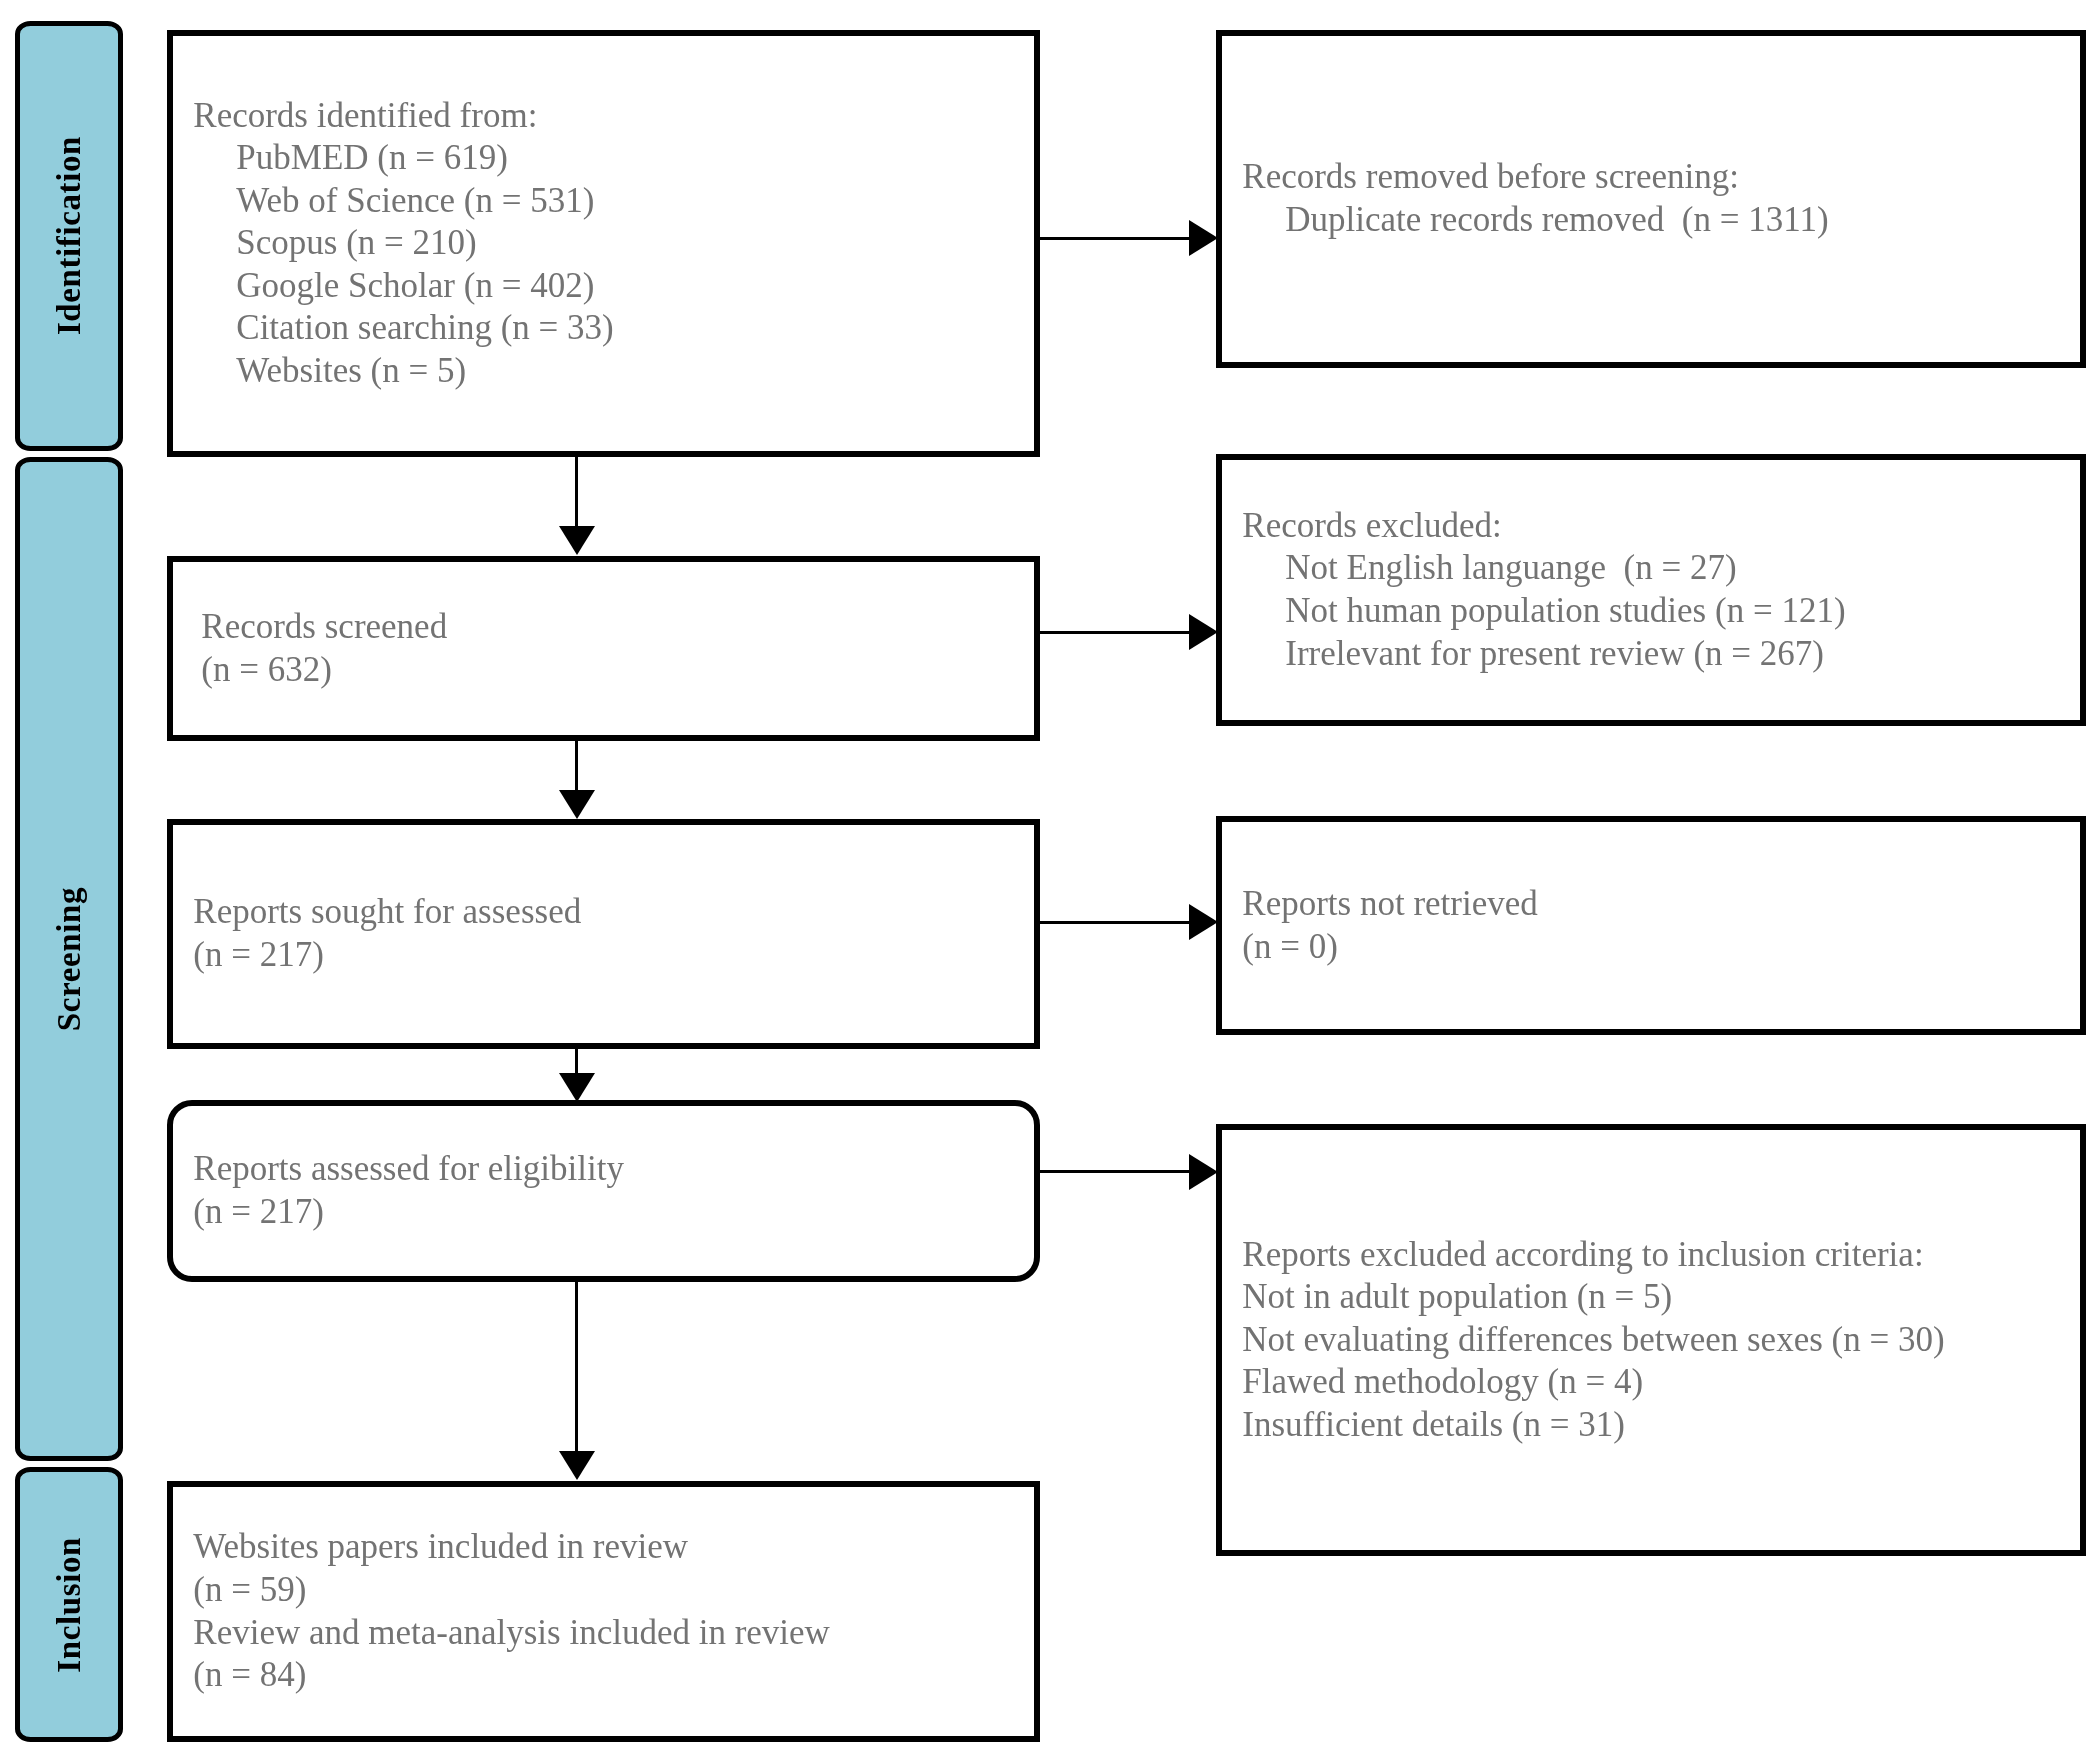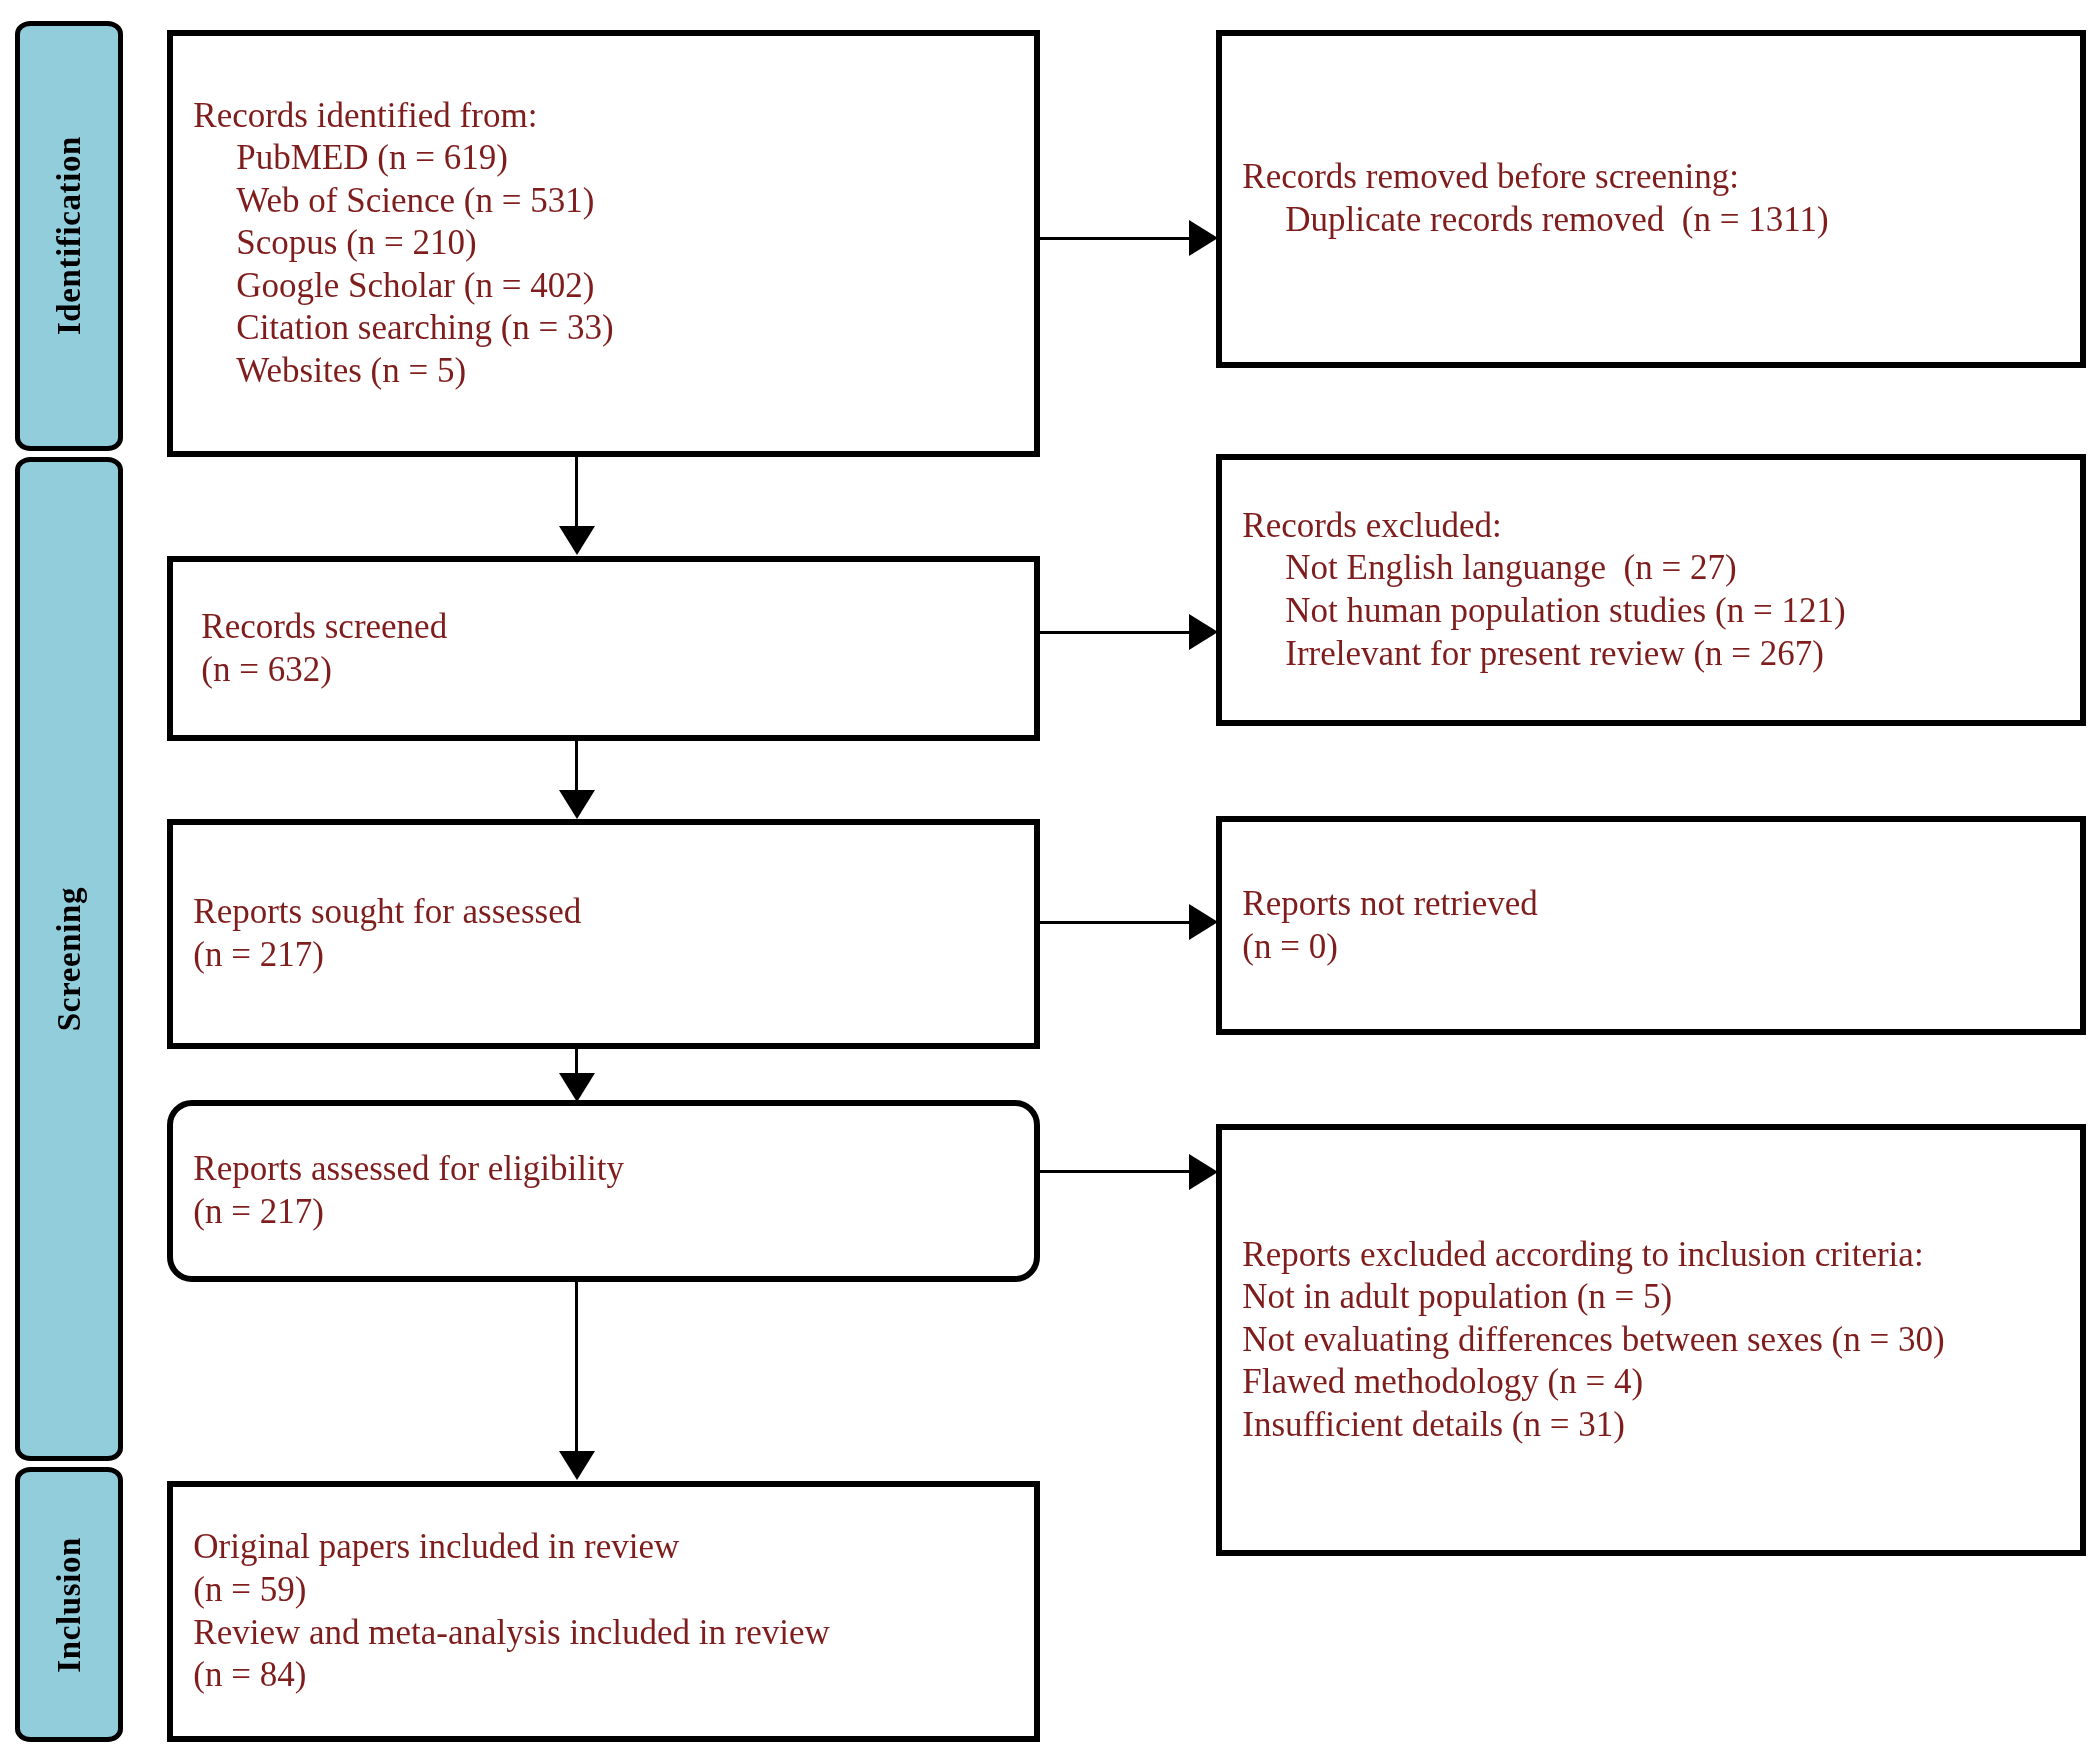--- a/index.html
+++ b/index.html
@@ -48,21 +48,21 @@
     display: flex;
     flex-direction: column;
     justify-content: center;
   }
   .fbox .inner {
     padding: 0 20.3px;
   }
   .line {
     font-size: 35px;
     line-height: 1.215;
-    color: #7f1d1d;
+    color: #737373;
     white-space: pre-wrap;
   }
   .line.indent {
     padding-left: 43px;
   }
   .line.wrapline {
     padding-left: 43px;
     text-indent: -43px;
     padding-right: 6px;
   }
@@ -141,21 +141,21 @@
 
   <div class="fbox" style="left:167px; top:1100px; width:873px; height:182px;border-radius:25px;">
     <div class="inner">
       <div class="line">Reports assessed for eligibility</div>
       <div class="line">(n = 217)</div>
     </div>
   </div>
 
   <div class="fbox" style="left:167px; top:1481px; width:873px; height:261px;">
     <div class="inner">
-      <div class="line">Original papers included in review</div>
+      <div class="line">Websites papers included in review</div>
       <div class="line">(n = 59)</div>
       <div class="line">Review and meta-analysis included in review</div>
       <div class="line">(n = 84)</div>
     </div>
   </div>
 
   <div class="fbox" style="left:1216px; top:30px; width:870px; height:338px;">
     <div class="inner">
       <div class="line"><span>Records removed </span><span class="ital">before screening</span><span>:</span></div>
       <div class="line indent">Duplicate records removed  (n = 1311)</div>

